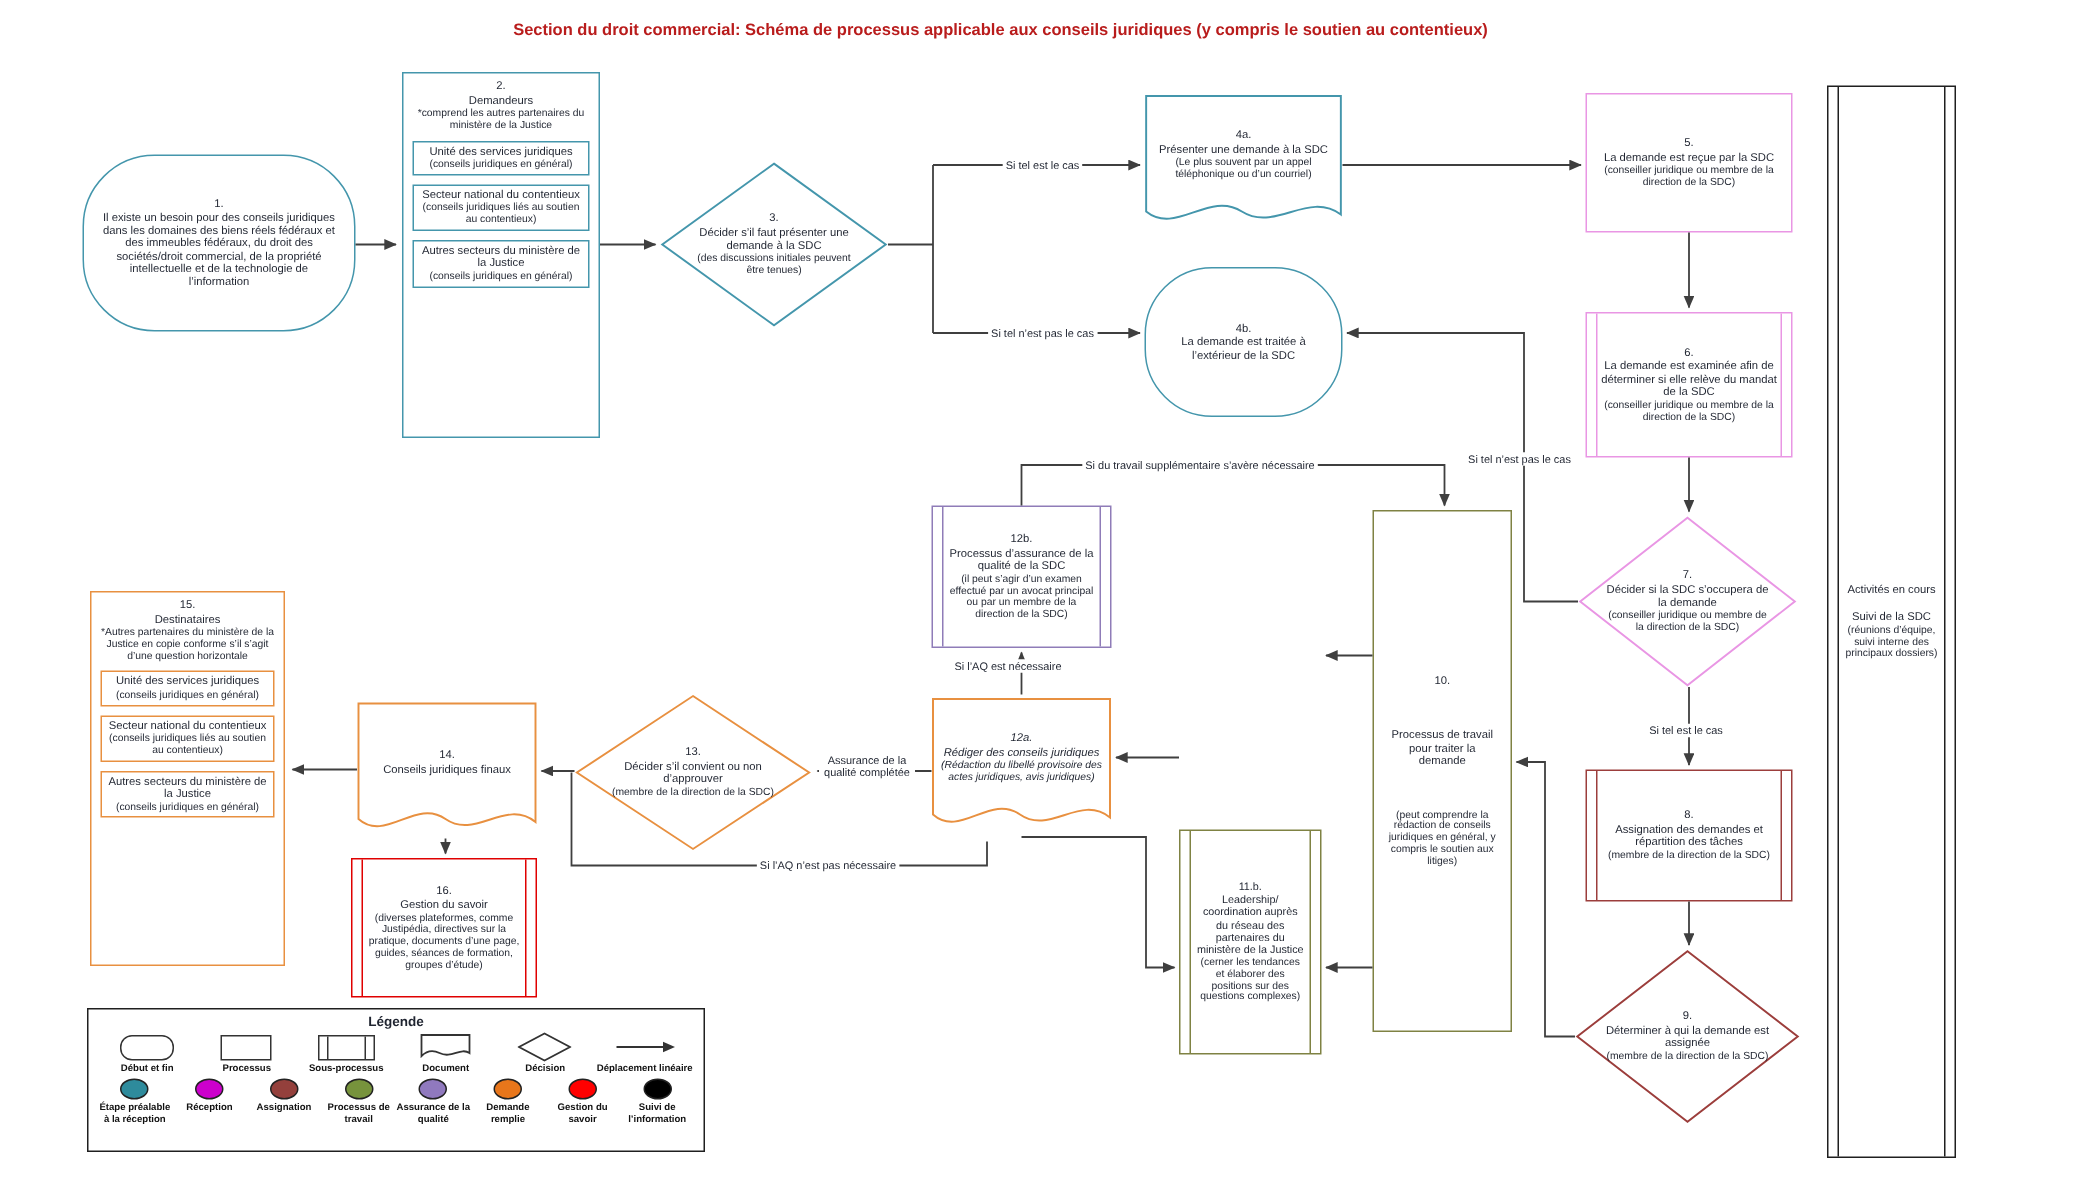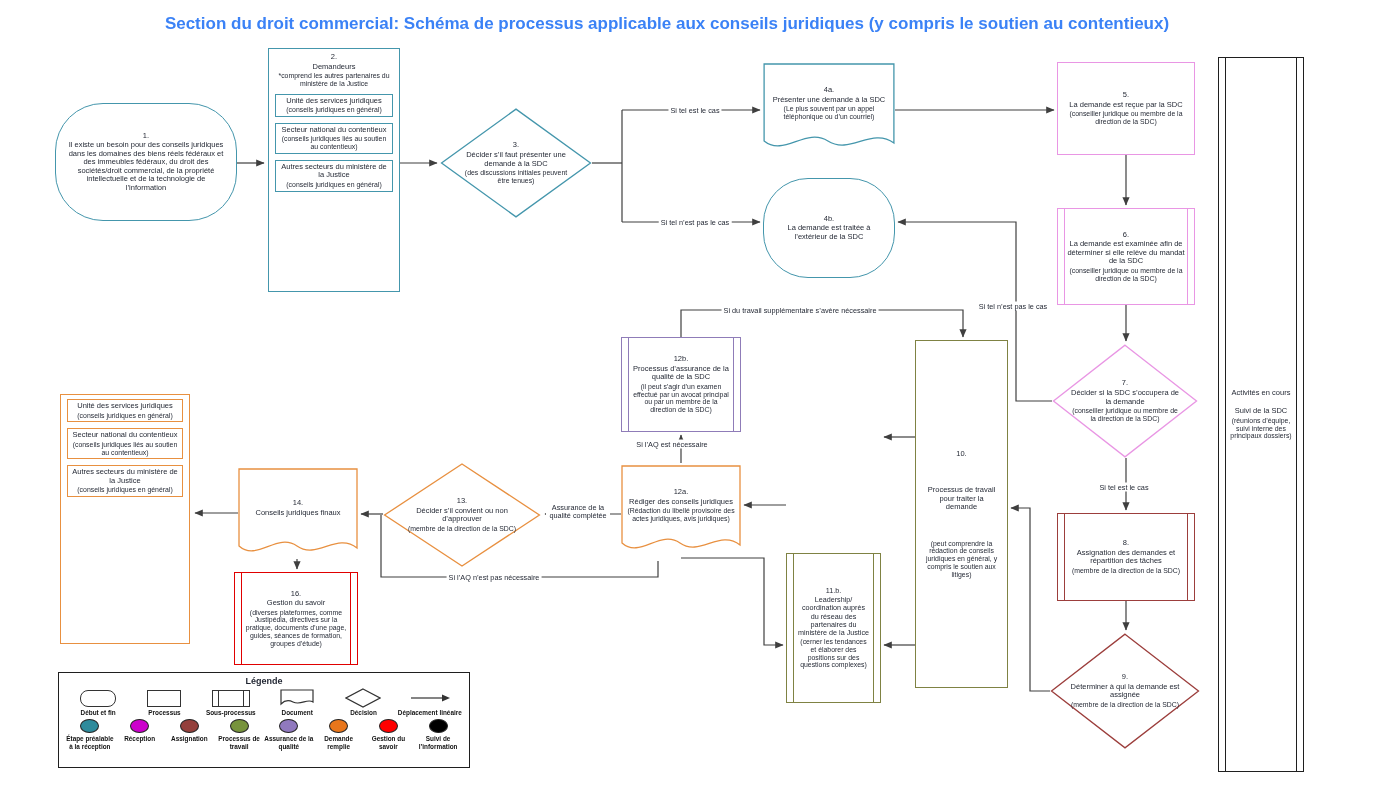--- a/index.html
+++ b/index.html
@@ -1,19 +1,19 @@
 <!DOCTYPE html>
 <html><head>
 <meta charset="utf-8">
 <style>
   html,body{margin:0;padding:0;background:#fff;}
   #canvas{position:relative;width:1384px;height:795px;background:#fff;
           font-family:"Liberation Sans",sans-serif;color:#1f2430;overflow:hidden;}
   .title{position:absolute;left:0;right:50px;top:14px;text-align:center;
-         font-size:17px;font-weight:700;color:#3b82f6;}
+         font-size:11px;font-weight:700;color:#b91c1c;}
   
   .c-teal{--c:#4496AC}.c-pink{--c:#E996E4}.c-dred{--c:#9C3E3C}.c-olive{--c:#7F8243}
   .c-purp{--c:#8F7CB8}.c-orng{--c:#E89040}.c-red{--c:#E00000}.c-dark{--c:#1F1F1F}
   .node{position:absolute;box-sizing:border-box;text-align:center;font-size:7.5px;line-height:1.14;}
   .bordered{border:1.3px solid var(--c);background:#fff;display:flex;flex-direction:column;
             justify-content:center;align-items:center;padding:2px 7px;}
   .oval{border:1.3px solid var(--c);background:#fff;display:flex;flex-direction:column;
         justify-content:center;align-items:center;padding:2px 10px;}
   .subproc::before,.subproc::after{content:'';position:absolute;top:0;bottom:0;width:1.2px;background:var(--c);}
   .subproc::before{left:6px}.subproc::after{right:6px}
@@ -160,21 +160,21 @@
     <div class="mn">Leadership/ coordination auprès du réseau des partenaires du ministère de la Justice</div>
     <div class="sb">(cerner les tendances et élaborer des positions sur des questions complexes)</div>
   </div>
 
   <div class="node bordered subproc c-purp" style="left:621px;top:337px;width:120px;height:95px;padding:2px 10px;">
     <div class="num">12b.</div>
     <div class="mn">Processus d’assurance de la qualité de la SDC</div>
     <div class="sb">(il peut s’agir d’un examen effectué par un avocat principal ou par un membre de la direction de la SDC)</div>
   </div>
 
-  <div class="node c-orng" style="left:621px;top:465px;width:120px;height:95px;">
+  <div class="node c-orng" style="left:621px;top:465px;width:120px;height:95px;font-style:italic;">
     <svg class="shape" viewBox="0 0 120 95" preserveAspectRatio="none">
       <path class="sh" d="M1,1 H119 V80 C99,64 79,92 59,78 C39,64 19,94 1,78 Z"></path>
       </svg>
     <div class="doctext">
       <div class="num">12a.</div>
       <div class="mn">Rédiger des conseils juridiques</div>
       <div class="sb">(Rédaction du libellé provisoire des actes juridiques, avis juridiques)</div>
     </div>
   </div>
 
@@ -193,20 +193,25 @@
     <svg class="shape" viewBox="0 0 120 95" preserveAspectRatio="none">
       <path class="sh" d="M1,1 H119 V80 C99,64 79,92 59,78 C39,64 19,94 1,78 Z"></path>
       </svg>
     <div class="doctext">
       <div class="num">14.</div>
       <div class="mn">Conseils juridiques finaux</div>
     </div>
   </div>
 
   <div class="node group c-orng" style="left:60px;top:394px;width:130px;height:250px;">
+    <div class="hdr">
+      <div class="num">15.</div>
+      <div class="mn">Destinataires</div>
+      <div class="sb">*Autres partenaires du ministère de la Justice en copie conforme s’il s’agit d’une question horizontale</div>
+    </div>
     <div class="child">
       <div class="mn">Unité des services juridiques</div>
       <div class="sb">(conseils juridiques en général)</div>
     </div>
     <div class="child">
       <div class="mn">Secteur national du contentieux</div>
       <div class="sb">(conseils juridiques liés au soutien au contentieux)</div>
     </div>
     <div class="child">
       <div class="mn">Autres secteurs du ministère de la Justice</div>
@@ -258,21 +263,21 @@
     <line x1="297" y1="559" x2="297" y2="569" marker-end="url(#arr)"></line>
   </svg>
 
   <div class="elbl" style="left:695px;top:110px;">Si tel est le cas</div>
   <div class="elbl" style="left:695px;top:222px;">Si tel n’est pas le cas</div>
   <div class="elbl" style="left:800px;top:310px;">Si du travail supplémentaire s’avère nécessaire</div>
   <div class="elbl" style="left:1013px;top:306px;">Si tel n’est pas le cas</div>
   <div class="elbl" style="left:1124px;top:487px;">Si tel est le cas</div>
   <div class="elbl" style="left:672px;top:444px;">Si l’AQ est nécessaire</div>
   <div class="elbl wrap" style="left:578px;top:512px;">Assurance de la qualité complétée</div>
-  <div class="elbl" style="left:494px;top:577px;">Si l’AQ n’est pas nécessaire</div>
+  <div class="elbl" style="left:552px;top:577px;">Si l’AQ n’est pas nécessaire</div>
 
   <div class="legend">
     <div class="lg-title">Légende</div>
     <div class="lg-row">
       <div class="lg-item">
         <div class="lg-icon">
             <div class="ic-stadium"></div>
           </div>
         <div class="lg-lbl">Début et fin</div>
       </div>

